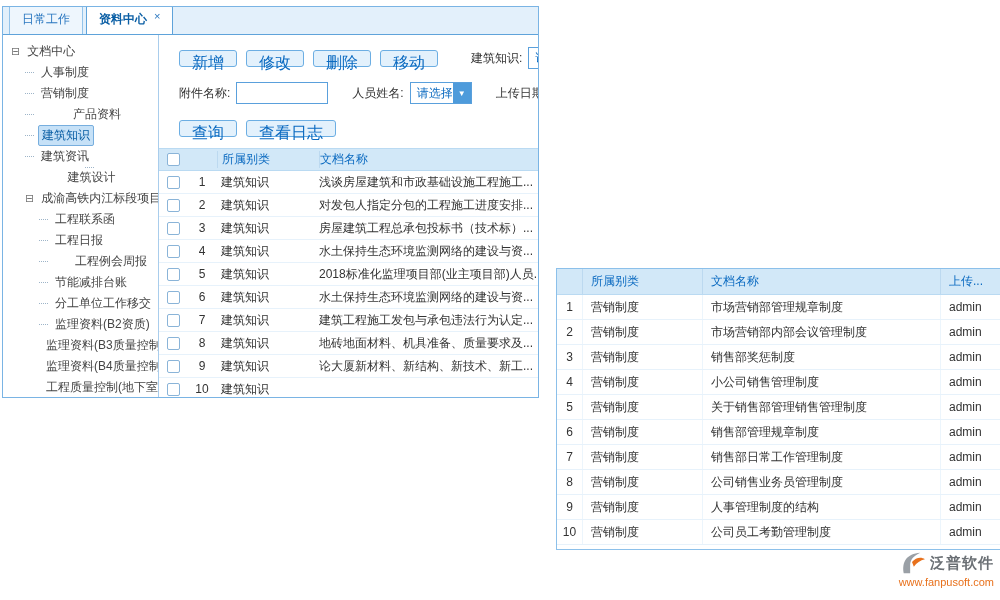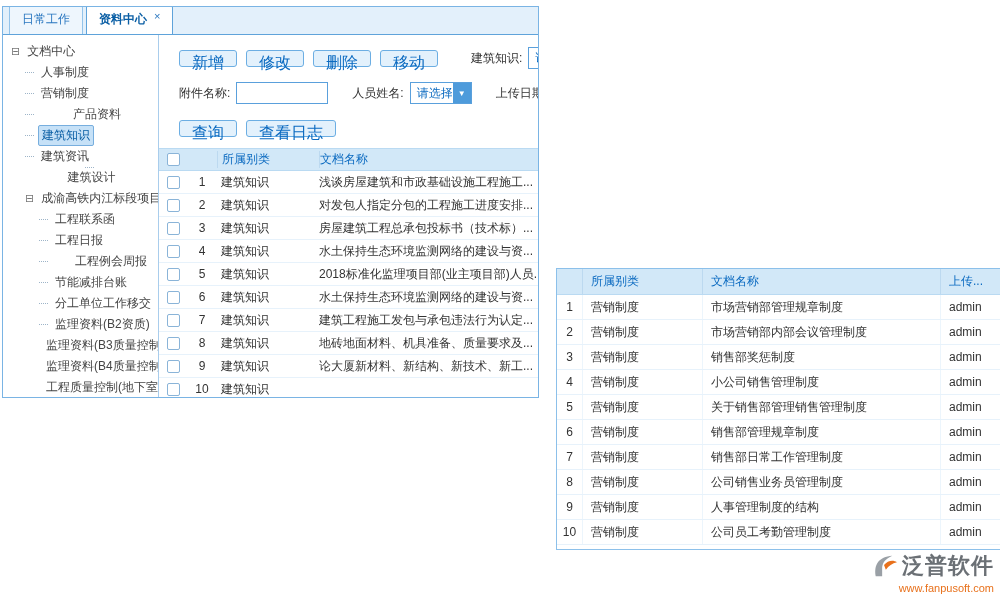--- a/index.html
+++ b/index.html
@@ -90,21 +90,21 @@
   .p2-name { width: 238px; flex: 0 0 238px; padding-left: 8px; overflow: hidden; white-space: nowrap; }
   .p2-up { flex: 1; padding-left: 8px; overflow: hidden; white-space: nowrap; }
   .t2-head > span { border-right: 1px solid #bcd9f0; height: 100%; display: flex; align-items: center; }
   .t2-head .p2-num { justify-content: center; }
   .t2-row > span { border-right: 1px solid #ecf5fc; height: 100%; display: flex; align-items: center; }
   .t2-row .p2-num { justify-content: center; }
 
   
   .brand { position: absolute; left: 860px; top: 551px; width: 134px; text-align: right; }
   .brand-row { display: flex; align-items: center; justify-content: flex-end; gap: 4px; }
-  .brand-name { font-size: 22px; font-weight: bold; color: #6b7075; letter-spacing: 1px; }
+  .brand-name { font-size: 15px; font-weight: bold; color: #6b7075; letter-spacing: 1px; }
   .brand-url { font-size: 11px; color: #e8711c; margin-top: 1px; cursor: pointer; }
 </style>
 </head>
 <body>
 
 <div class="panel1">
 
   <div class="tabbar">
     <div class="tab">
       <span>日常工作</span>

